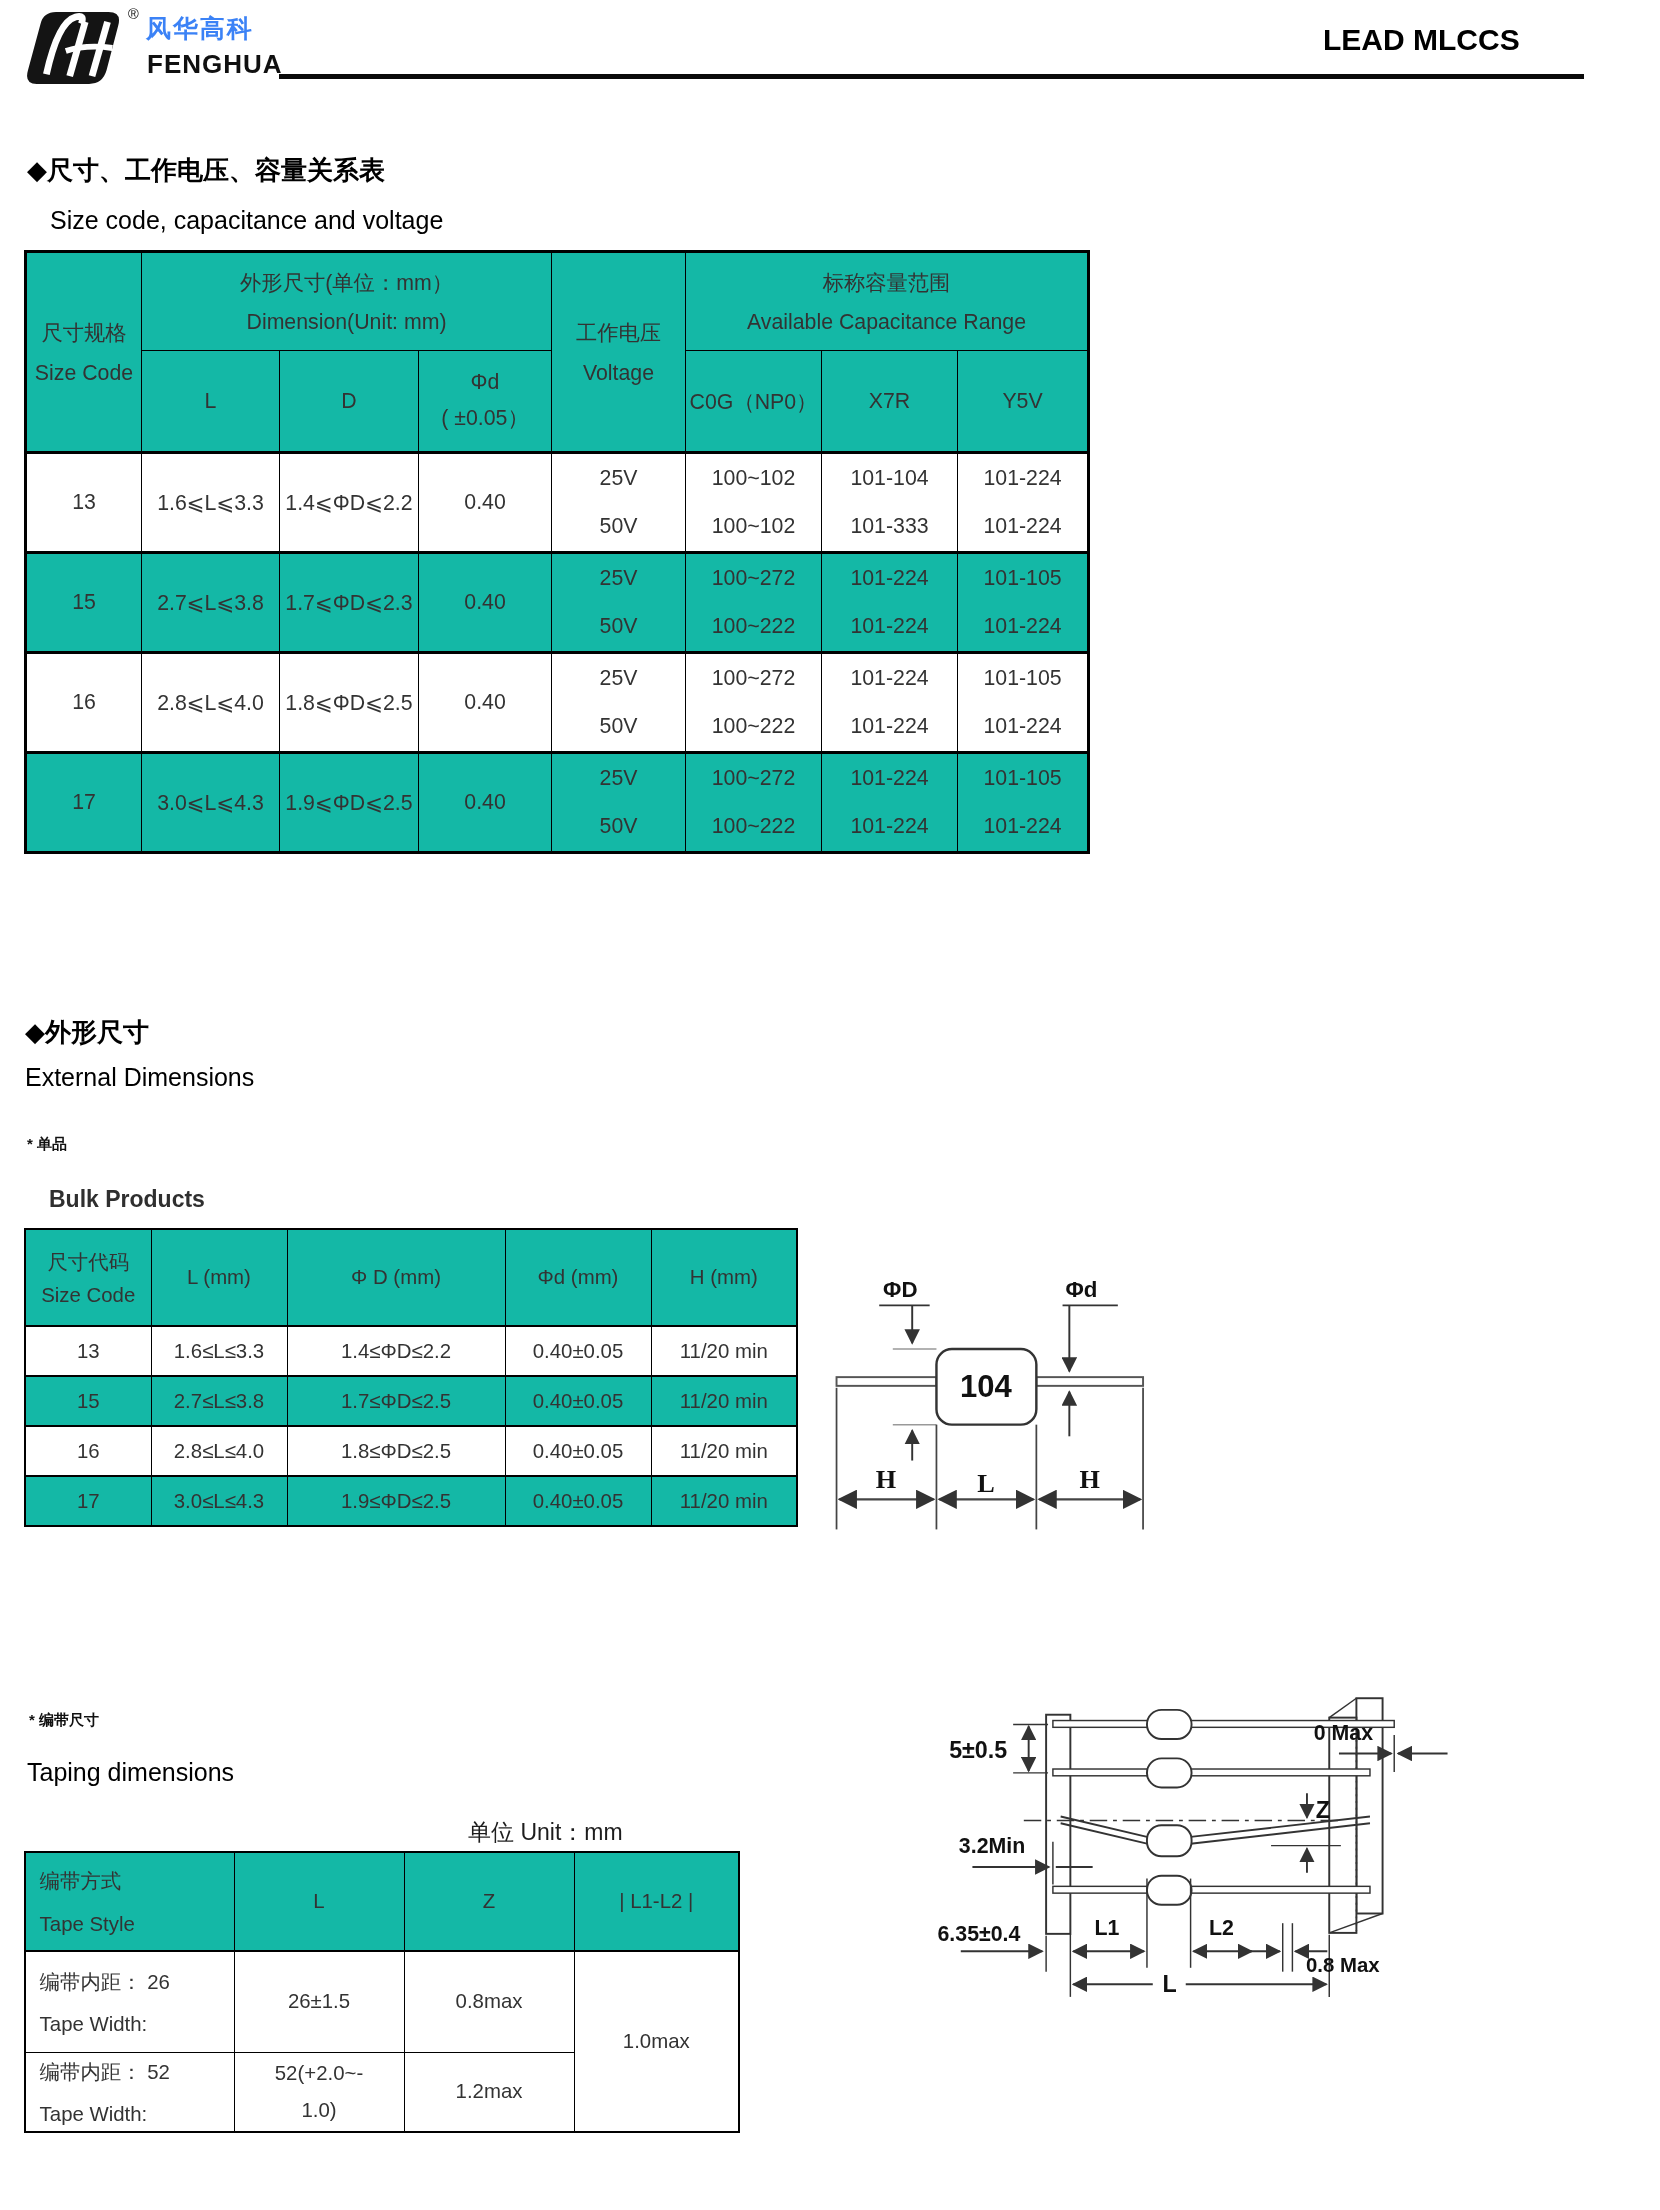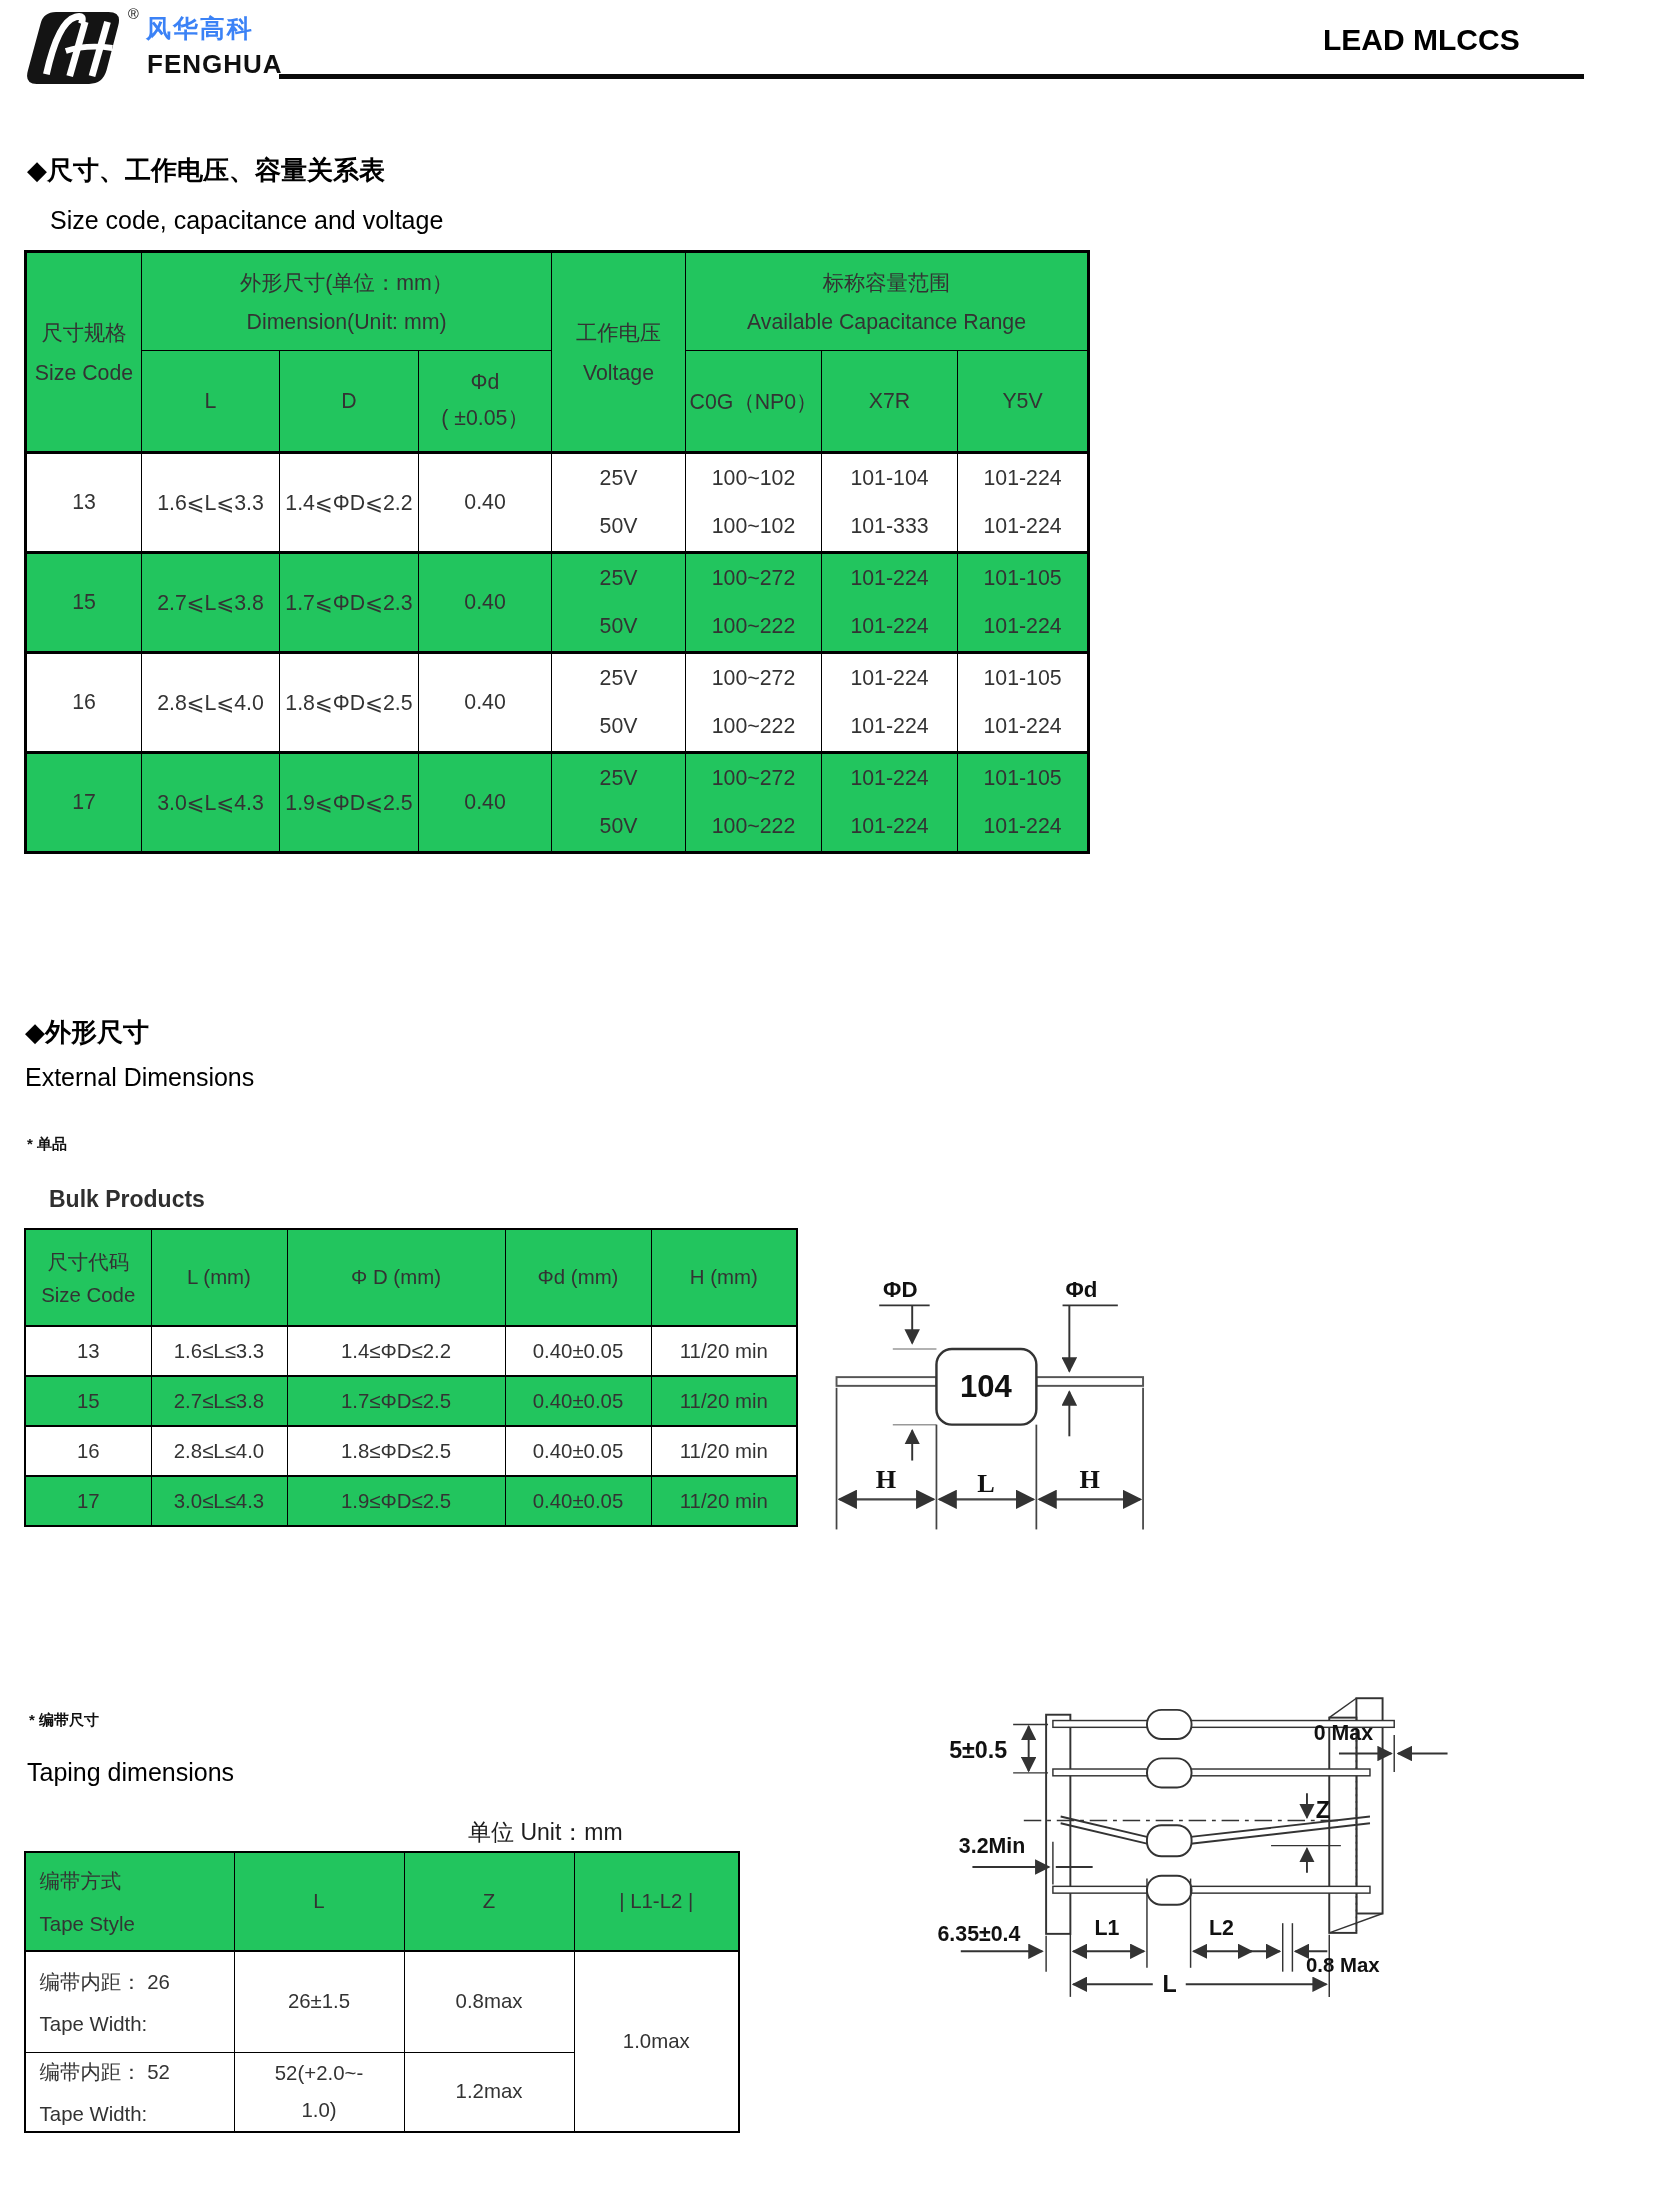--- a/index.html
+++ b/index.html
@@ -20,21 +20,21 @@
   .unit-note{font-size:23px;color:#1d1d1d;}
   
   .t{border-collapse:collapse;table-layout:fixed;position:absolute;background:#fff;}
   .t td{border:1.9px solid #000;text-align:center;vertical-align:middle;padding:0;color:#333;overflow:hidden;}
   .t1{border:3.9px solid #000;font-size:21.3px;}
   .t1 tr.body td{border-top-width:3.9px;text-align:center;}
   .t2{border:2.9px solid #000;font-size:20.4px;}
   .t2 tr.body td{border-top-width:2.9px;}
   .t3{border:2.9px solid #000;font-size:20.4px;padding-left:48px;}
   .t3 tr.hr td{border-bottom-width:2.9px;}
-  .g{background:#22c55e;}
+  .g{background:#14b8a6;}
   .stack{display:flex;flex-direction:column;justify-content:center;align-items:center;gap:23px;}
   .hstack{display:flex;flex-direction:column;justify-content:center;align-items:center;gap:13.6px;}
   .hstack.sm{gap:7.8px;}
   .lstack{display:flex;flex-direction:column;justify-content:center;gap:17.5px;text-align:left;padding-left:13.6px;}
   svg text{fill:#111;}
   .dim{font-weight:bold;}
 </style>
 </head>
 <body>
 

